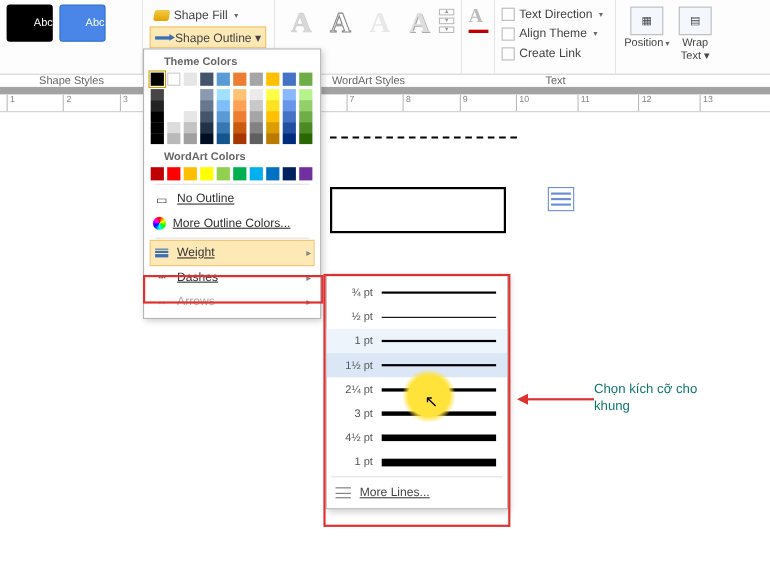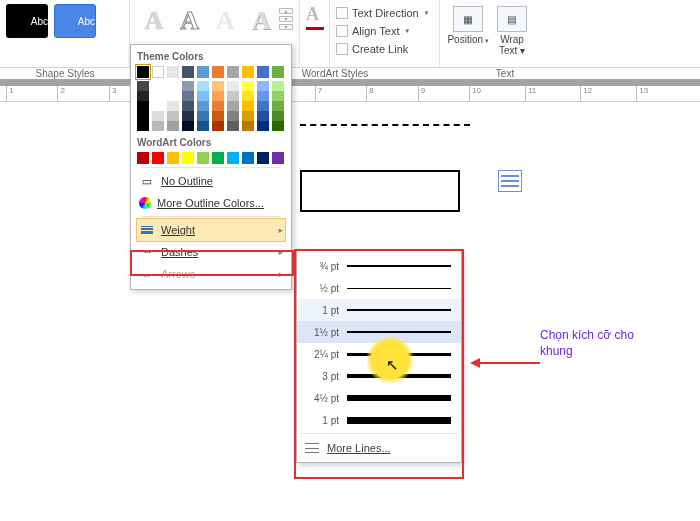--- a/index.html
+++ b/index.html
@@ -64,21 +64,21 @@
   .big-btn .ic{ width:30px;height:26px;margin:0 auto 2px;border:1px solid #bbb;background:#f4f8fc;display:flex;align-items:center;justify-content:center;}
 
   
   .ruler { height:16px; background:#fff; border-bottom:1px solid #d0d0d0; display:flex; font-size:8px; color:#888; padding-left:6px; gap:44px;}
   .ruler span{ border-left:1px solid #bbb; padding-left:2px;}
 
   
   .dd-panel {
     position:absolute; left:130px; top:44px; width:162px; background:#fff; border:1px solid #b5b5b5; box-shadow:2px 2px 6px rgba(0,0,0,.2); z-index:10; padding:4px 6px 4px; font-size:11px;
   }
-  .dd-panel .sect-title{ font-weight:bold; color:#666; font-size:10px; margin:2px 0 4px; }
+  .dd-panel .sect-title{ font-weight:bold; color:#666; font-size:10px; margin:2px 12px 4px; }
   .color-row{ display:flex; gap:3px; margin-bottom:3px;}
   .color-sw{ width:12px;height:12px; }
   .color-sw.sel{ outline:1px solid #d0a000; outline-offset:1px;}
   .grad-cols{ display:flex; gap:3px; margin-bottom:6px;}
   .grad-col{ width:12px; display:flex; flex-direction:column;}
   .grad-col div{height:10px;}
   .menu-item{ display:flex; align-items:center; gap:6px; height:22px; padding:0 2px; color:#333;}
   .menu-item.disabled{ color:#aaa;}
   .menu-item .mi-icon{ width:16px; display:flex; align-items:center; justify-content:center;}
   .menu-item .arrow{ margin-left:auto; font-size:9px; color:#888;}
@@ -99,21 +99,21 @@
 
   .highlight-circle{
     position:absolute; left:366px; top:336px; width:48px;height:48px; border-radius:50%;
     background:radial-gradient(circle,#ffe23a 0%,#ffe23a 55%, rgba(255,226,58,0) 72%);
     z-index:40; pointer-events:none;
   }
   .cursor{ position:absolute; left:386px; top:356px; z-index:60; font-size:15px; color:#000; pointer-events:none;}
   .red-arrow{ position:absolute; left:470px; top:358px; z-index:55; display:flex; align-items:center;}
   .red-arrow .shaft{ width:60px;height:2px;background:#e03030; position:relative;}
   .red-arrow .head{ width:0;height:0;border-right:10px solid #e03030;border-top:5px solid transparent;border-bottom:5px solid transparent;}
-  .annot{position:absolute; left:540px; top:328px; color:#6d28d9; font-size:12px; line-height:1.3;}
+  .annot{position:absolute; left:540px; top:346px; color:#0f766e; font-size:12px; line-height:1.3;}
 
   .doc-area{ position:absolute; left:0; top:104px; right:0; bottom:0;}
   .dashed-line{ position:absolute; left:300px; top:20px; width:170px; border-top:2px dashed #000;}
   .sample-box{ position:absolute; left:300px; top:66px; width:160px; height:42px; border:2px solid #000;}
   .wrap-glyph{ position:absolute; left:498px; top:66px; width:24px;height:22px; border:1px solid #6a8fd4; display:flex;flex-direction:column; justify-content:space-around; padding:2px;}
   .wrap-glyph span{height:2px;background:#6a8fd4;}
 
   .red-box-1{ left:130px; top:250px; width:164px; height:26px;}
   .red-box-2{ left:294px; top:249px; width:170px; height:230px;}
 </style>
@@ -121,20 +121,31 @@
 <body>
 
 <div class="ribbon">
   <div class="group" style="width:130px">
     <div class="style-swatch swatch-black">
         <span>Abc</span>
       </div>
     <div class="style-swatch swatch-blue">
         <span>Abc</span>
       </div>
+  </div>
+  <div class="group" style="width:120px;flex-direction:column;gap:0">
+    <div class="fill-row">
+      <span class="bucket-icon"></span>
+      <span>Shape Fill</span>
+      <span class="dd-arrow">▾</span>
+    </div>
+    <div class="fill-row" style="border:1px solid #f0c36d;background:#fde9b6">
+      <span class="pen-icon"></span>
+      <span>Shape Outline ▾</span>
+    </div>
   </div>
   <div class="group" style="width:170px">
     <div class="wa wa1">A</div>
     <div class="wa wa2">A</div>
     <div class="wa wa3">A</div>
     <div class="wa wa4">A</div>
     <div class="wa-more">
         <span>▴</span>
         <span>▾</span>
         <span>▾</span>
@@ -145,21 +156,21 @@
     <div style="width:18px;height:3px;background:#c00000"></div>
   </div>
   <div class="group txt-col" style="width:110px;flex-direction:column">
     <div class="txt-row">
         <span class="tiny-icon"></span>
         <span>Text Direction</span>
         <span class="dd-arrow">▾</span>
       </div>
     <div class="txt-row">
         <span class="tiny-icon"></span>
-        <span>Align Text</span>
+        <span>Align Theme</span>
         <span class="dd-arrow">▾</span>
       </div>
     <div class="txt-row">
         <span class="tiny-icon"></span>
         <span>Create Link</span>
       </div>
   </div>
   <div class="group" style="border-right:none">
     <div class="big-btn">
       <div class="ic">▦</div>

